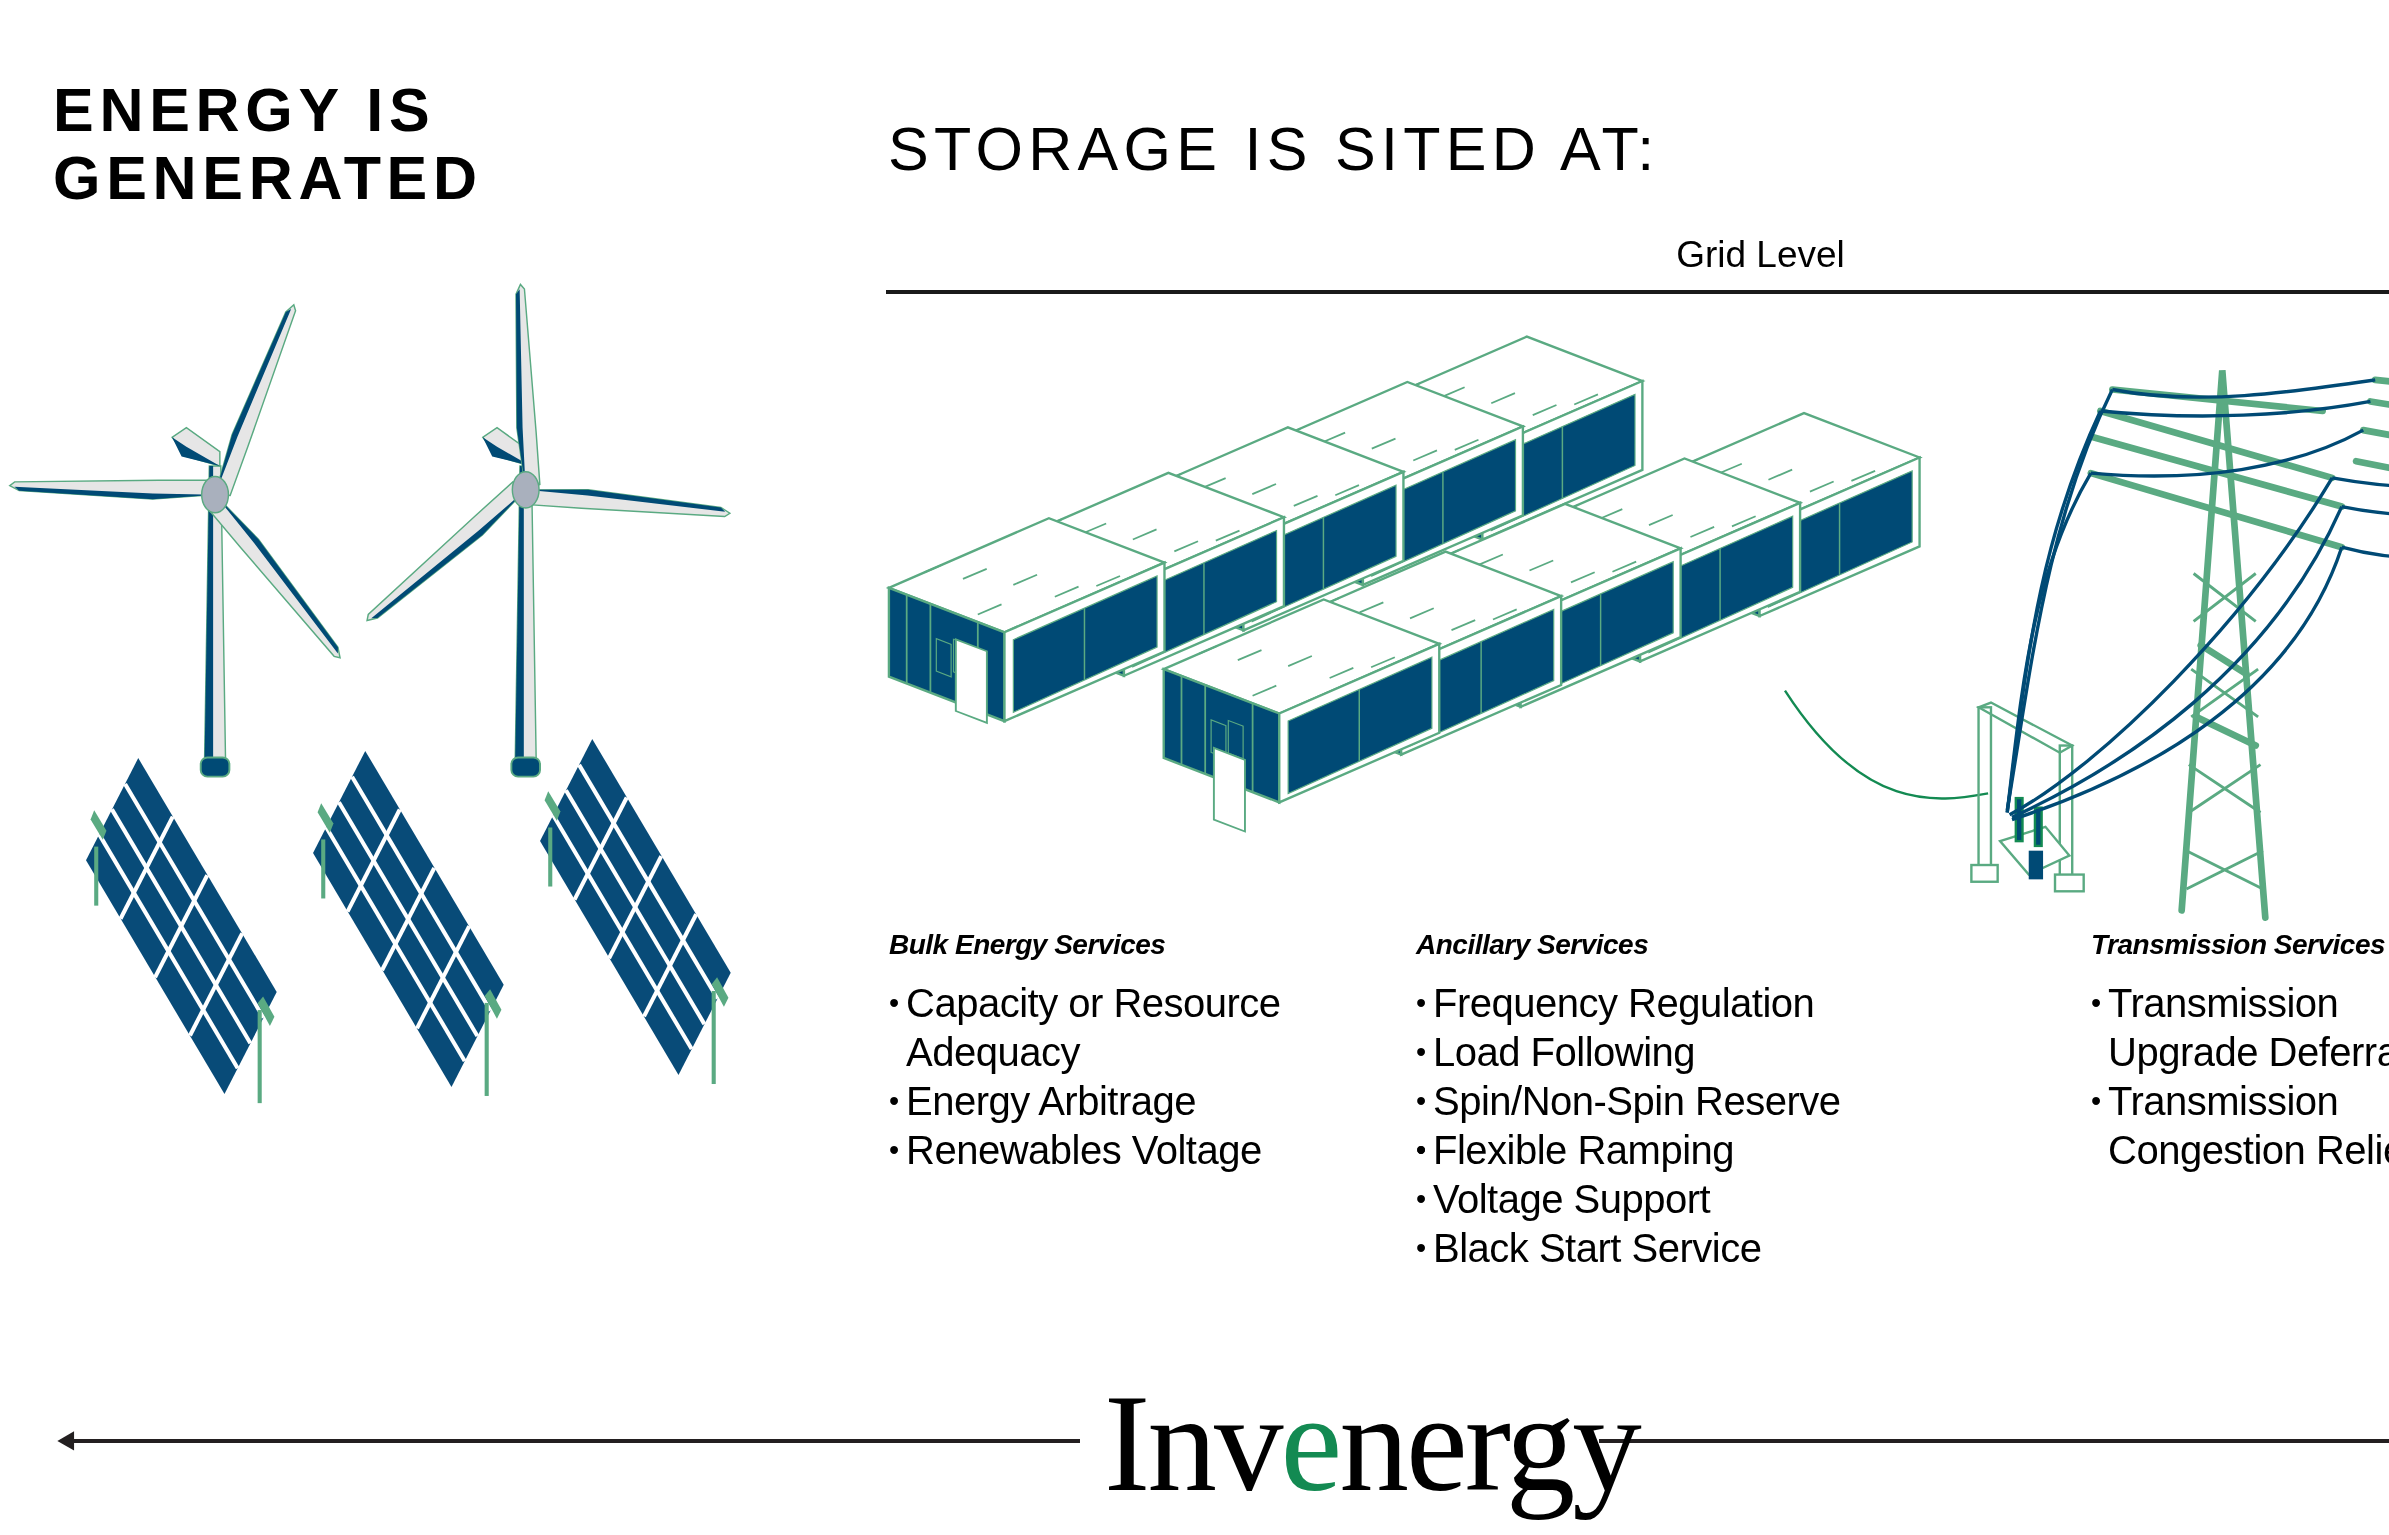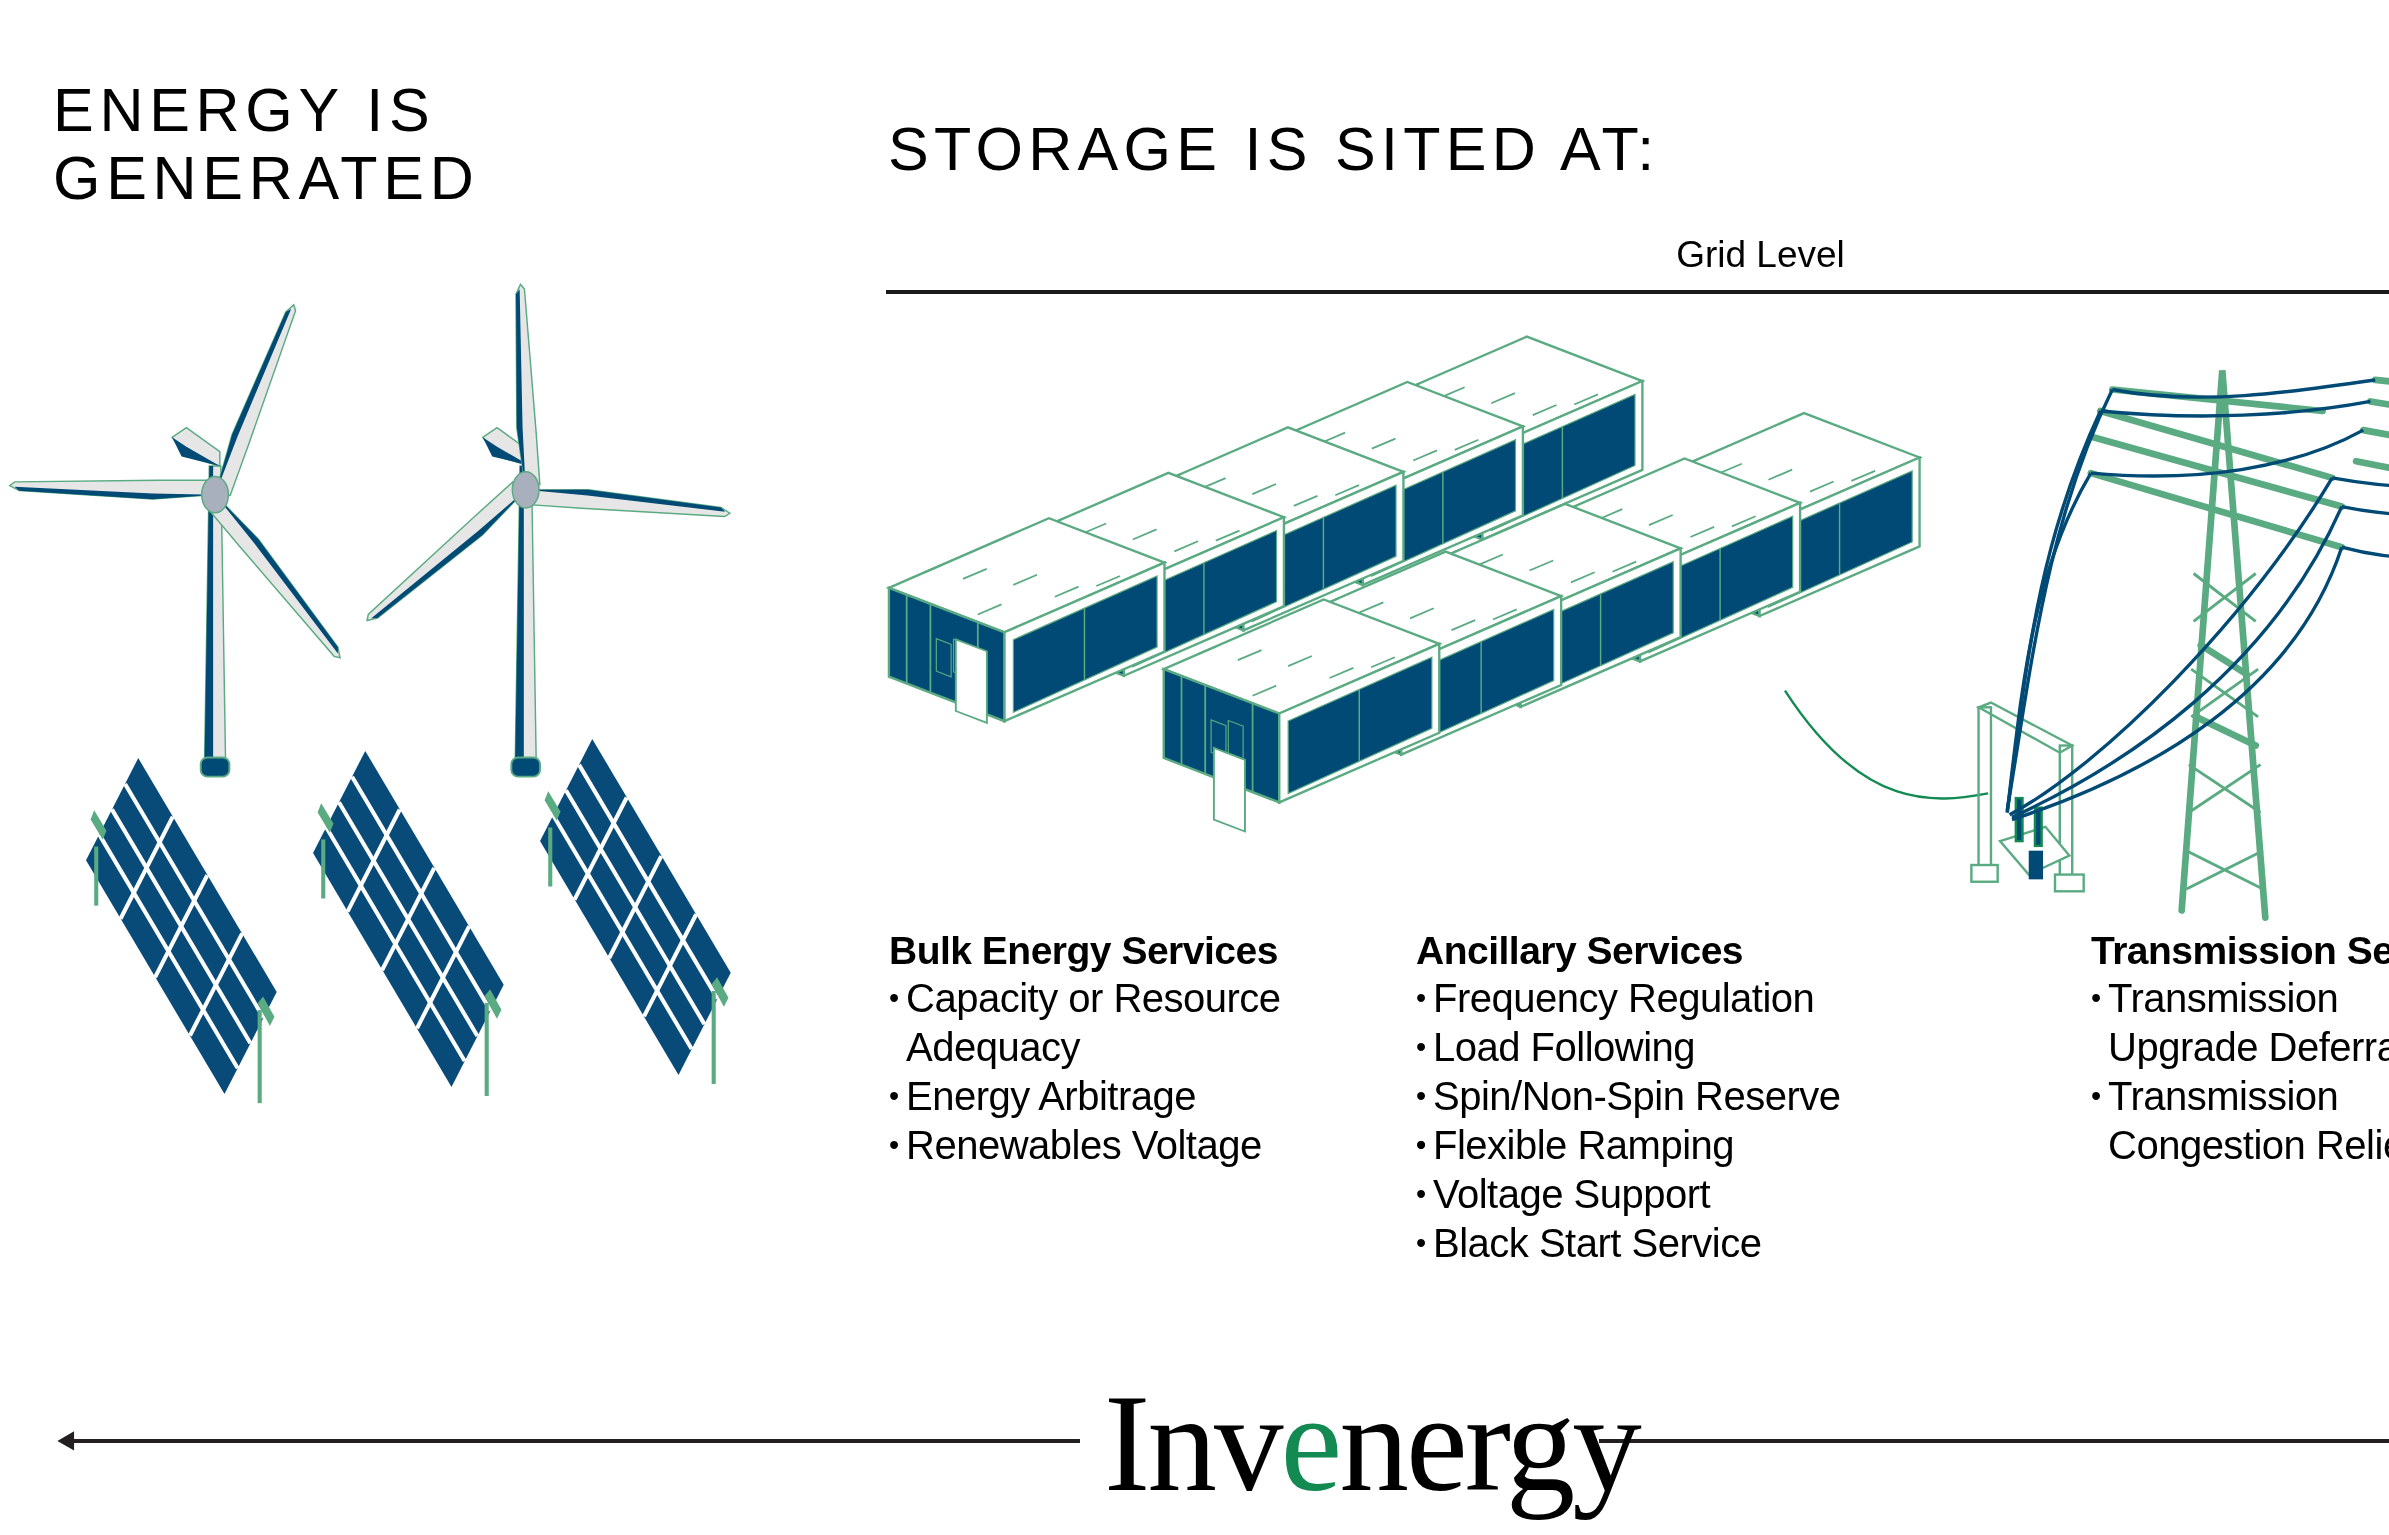--- a/index.html
+++ b/index.html
@@ -1,23 +1,23 @@
 <!DOCTYPE html>
 <html style="font-size:7.6px"><head>
 <meta charset="utf-8">
 <style>
   html, body { margin:0; padding:0; background:#ffffff; }
   body { width:2661px; height:1536px; position:relative; overflow:hidden; font-family:"Liberation Sans", sans-serif; color:#000; }
   .abs { position:absolute; }
-  .h-left { left:53px; top:76px; font-weight:400; font-size:61px; line-height:68px; letter-spacing:5.7px; }
+  .h-left { left:53px; top:76px; font-weight:700; font-size:61px; line-height:68px; letter-spacing:5.7px; }
   .h-storage { left:888px; top:114px; font-weight:400; font-size:61px; letter-spacing:5.3px; white-space:nowrap; }
   .grid-level { left:888px; width:1745px; top:234px; text-align:center; font-size:37px; }
   .grid-rule { left:886px; top:290px; width:1747px; height:3.8px; background:#1a1a1a; }
   .svc { top:929px; }
-  .svc h3 { margin:0 0 1px 0; font-size:39px; font-weight:700; letter-spacing:-0.5px; white-space:nowrap; }
+  .svc h3 { margin:0 0 18px 0; font-size:28px; font-weight:700; letter-spacing:-0.5px; white-space:nowrap;font-style:italic; }
   .svc ul { list-style:none; margin:0; padding:0; }
   .svc li { font-size:40px; line-height:49px; padding-left:17px; position:relative; white-space:pre-line; letter-spacing:-0.5px; }
   .svc li .bullet { position:absolute; left:0; top:0; font-size:29px; }
   .logo { left:1104px; top:1372px; font-family:"Liberation Serif", serif; font-size:139px; line-height:143px; letter-spacing:-2.9px; white-space:nowrap; }
   .logo .accent { color:#138a52; }
   .arrow-line { height:3.8px; background:#231f20; top:1439px; }
   svg { position:absolute; left:0; top:0; }
 </style>
 </head>
 <body>

